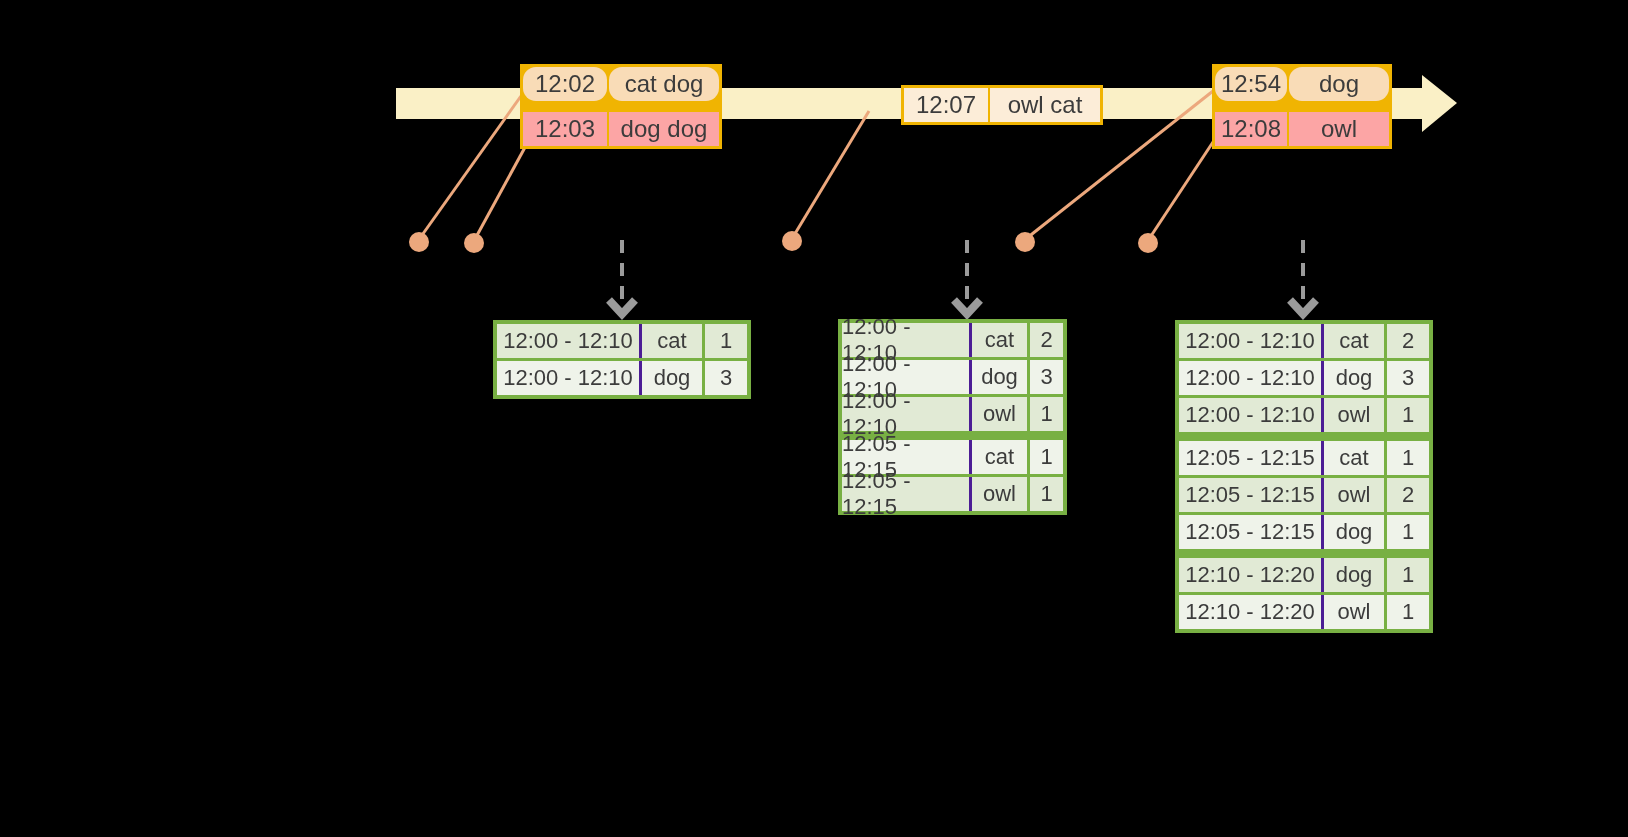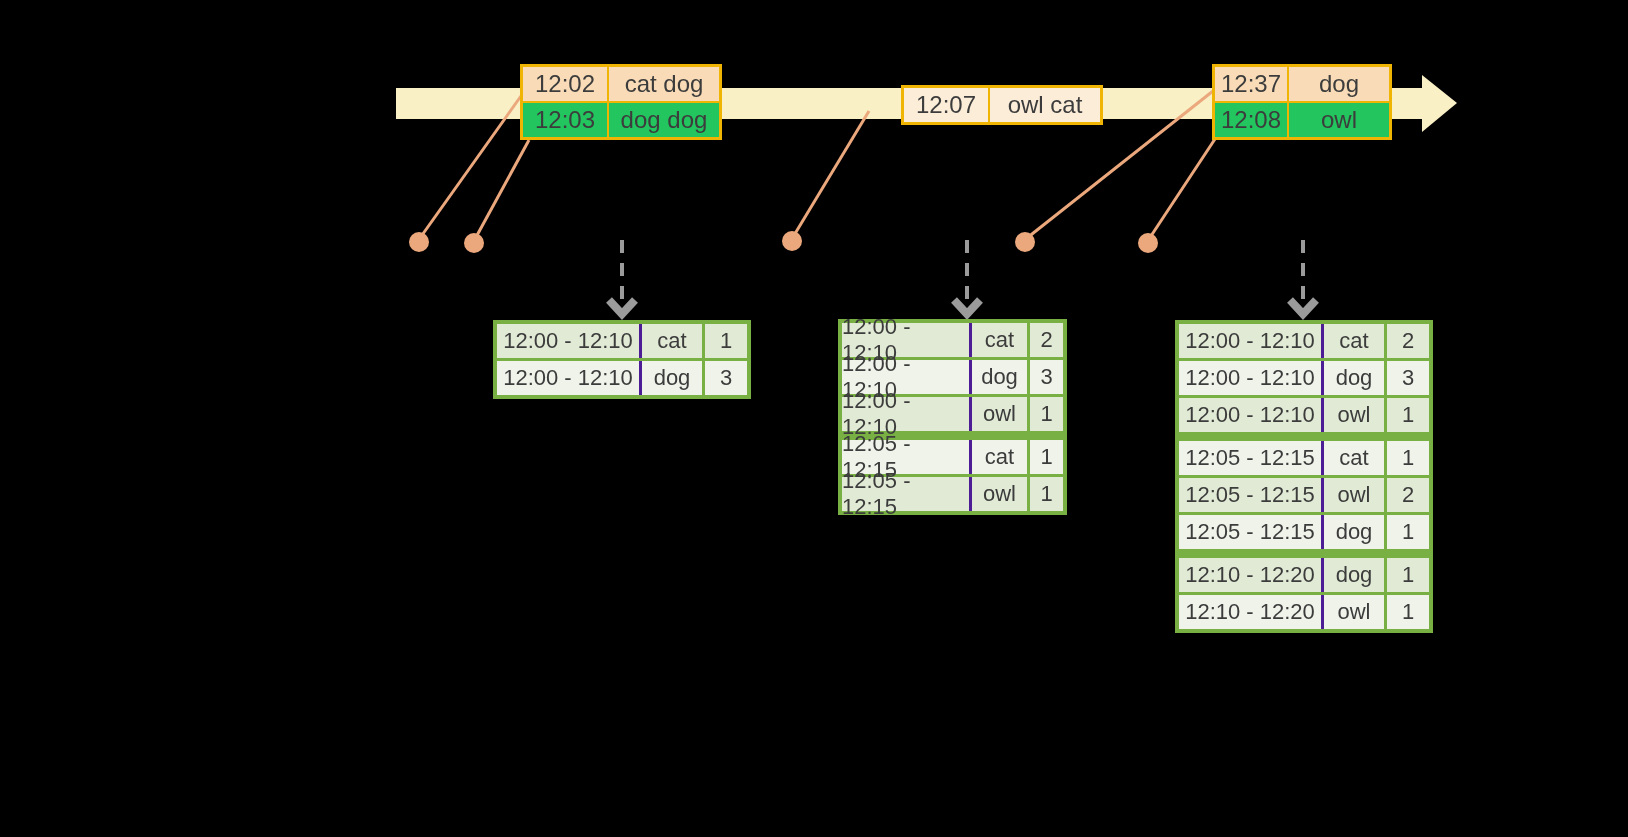--- a/index.html
+++ b/index.html
@@ -16,22 +16,22 @@
   }
   .erow{display:flex;gap:2px;}
   .ecell{
     display:flex;align-items:center;justify-content:center;
     height:34px;font-size:24px;color:#3C3C3C;
   }
   .ecell.time{width:84px;}
   .ecell.words{width:110px;}
   .etable.small .ecell.time{width:72px;}
   .etable.small .ecell.words{width:100px;}
-  .efill-dark{background:#F9DCB7;}
-  .efill-light{background:#22c55e;}
+  .efill-dark{background:#F9DCB7;border-radius:13px;}
+  .efill-light{background:#fca5a5;margin-top:9px;}
   .efill-mid{background:#FCEDD8;}
 
   
   .gtable{position:absolute;border:4px solid #78B043;background:#78B043;}
   .grow{display:flex;}
   .grow + .grow{border-top:3px solid #78B043;}
   .grow.gsep{border-top:9px solid #78B043;}
   .gcell{
     display:flex;align-items:center;justify-content:center;
     height:34px;font-size:22px;color:#3C3C3C;
@@ -95,21 +95,21 @@
 
   <div class="etable" style="left:901px;top:85px;">
     <div class="erow">
       <div class="ecell time efill-mid">12:07</div>
       <div class="ecell words efill-mid">owl cat</div>
     </div>
   </div>
 
   <div class="etable small" style="left:1212px;top:64px;">
     <div class="erow">
-      <div class="ecell time efill-dark">12:37</div>
+      <div class="ecell time efill-dark">12:54</div>
       <div class="ecell words efill-dark">dog</div>
     </div>
     <div class="erow">
       <div class="ecell time efill-light">12:08</div>
       <div class="ecell words efill-light">owl</div>
     </div>
   </div>
 
   <div class="gtable" style="left:493px;top:320px;">
     <div class="grow">

